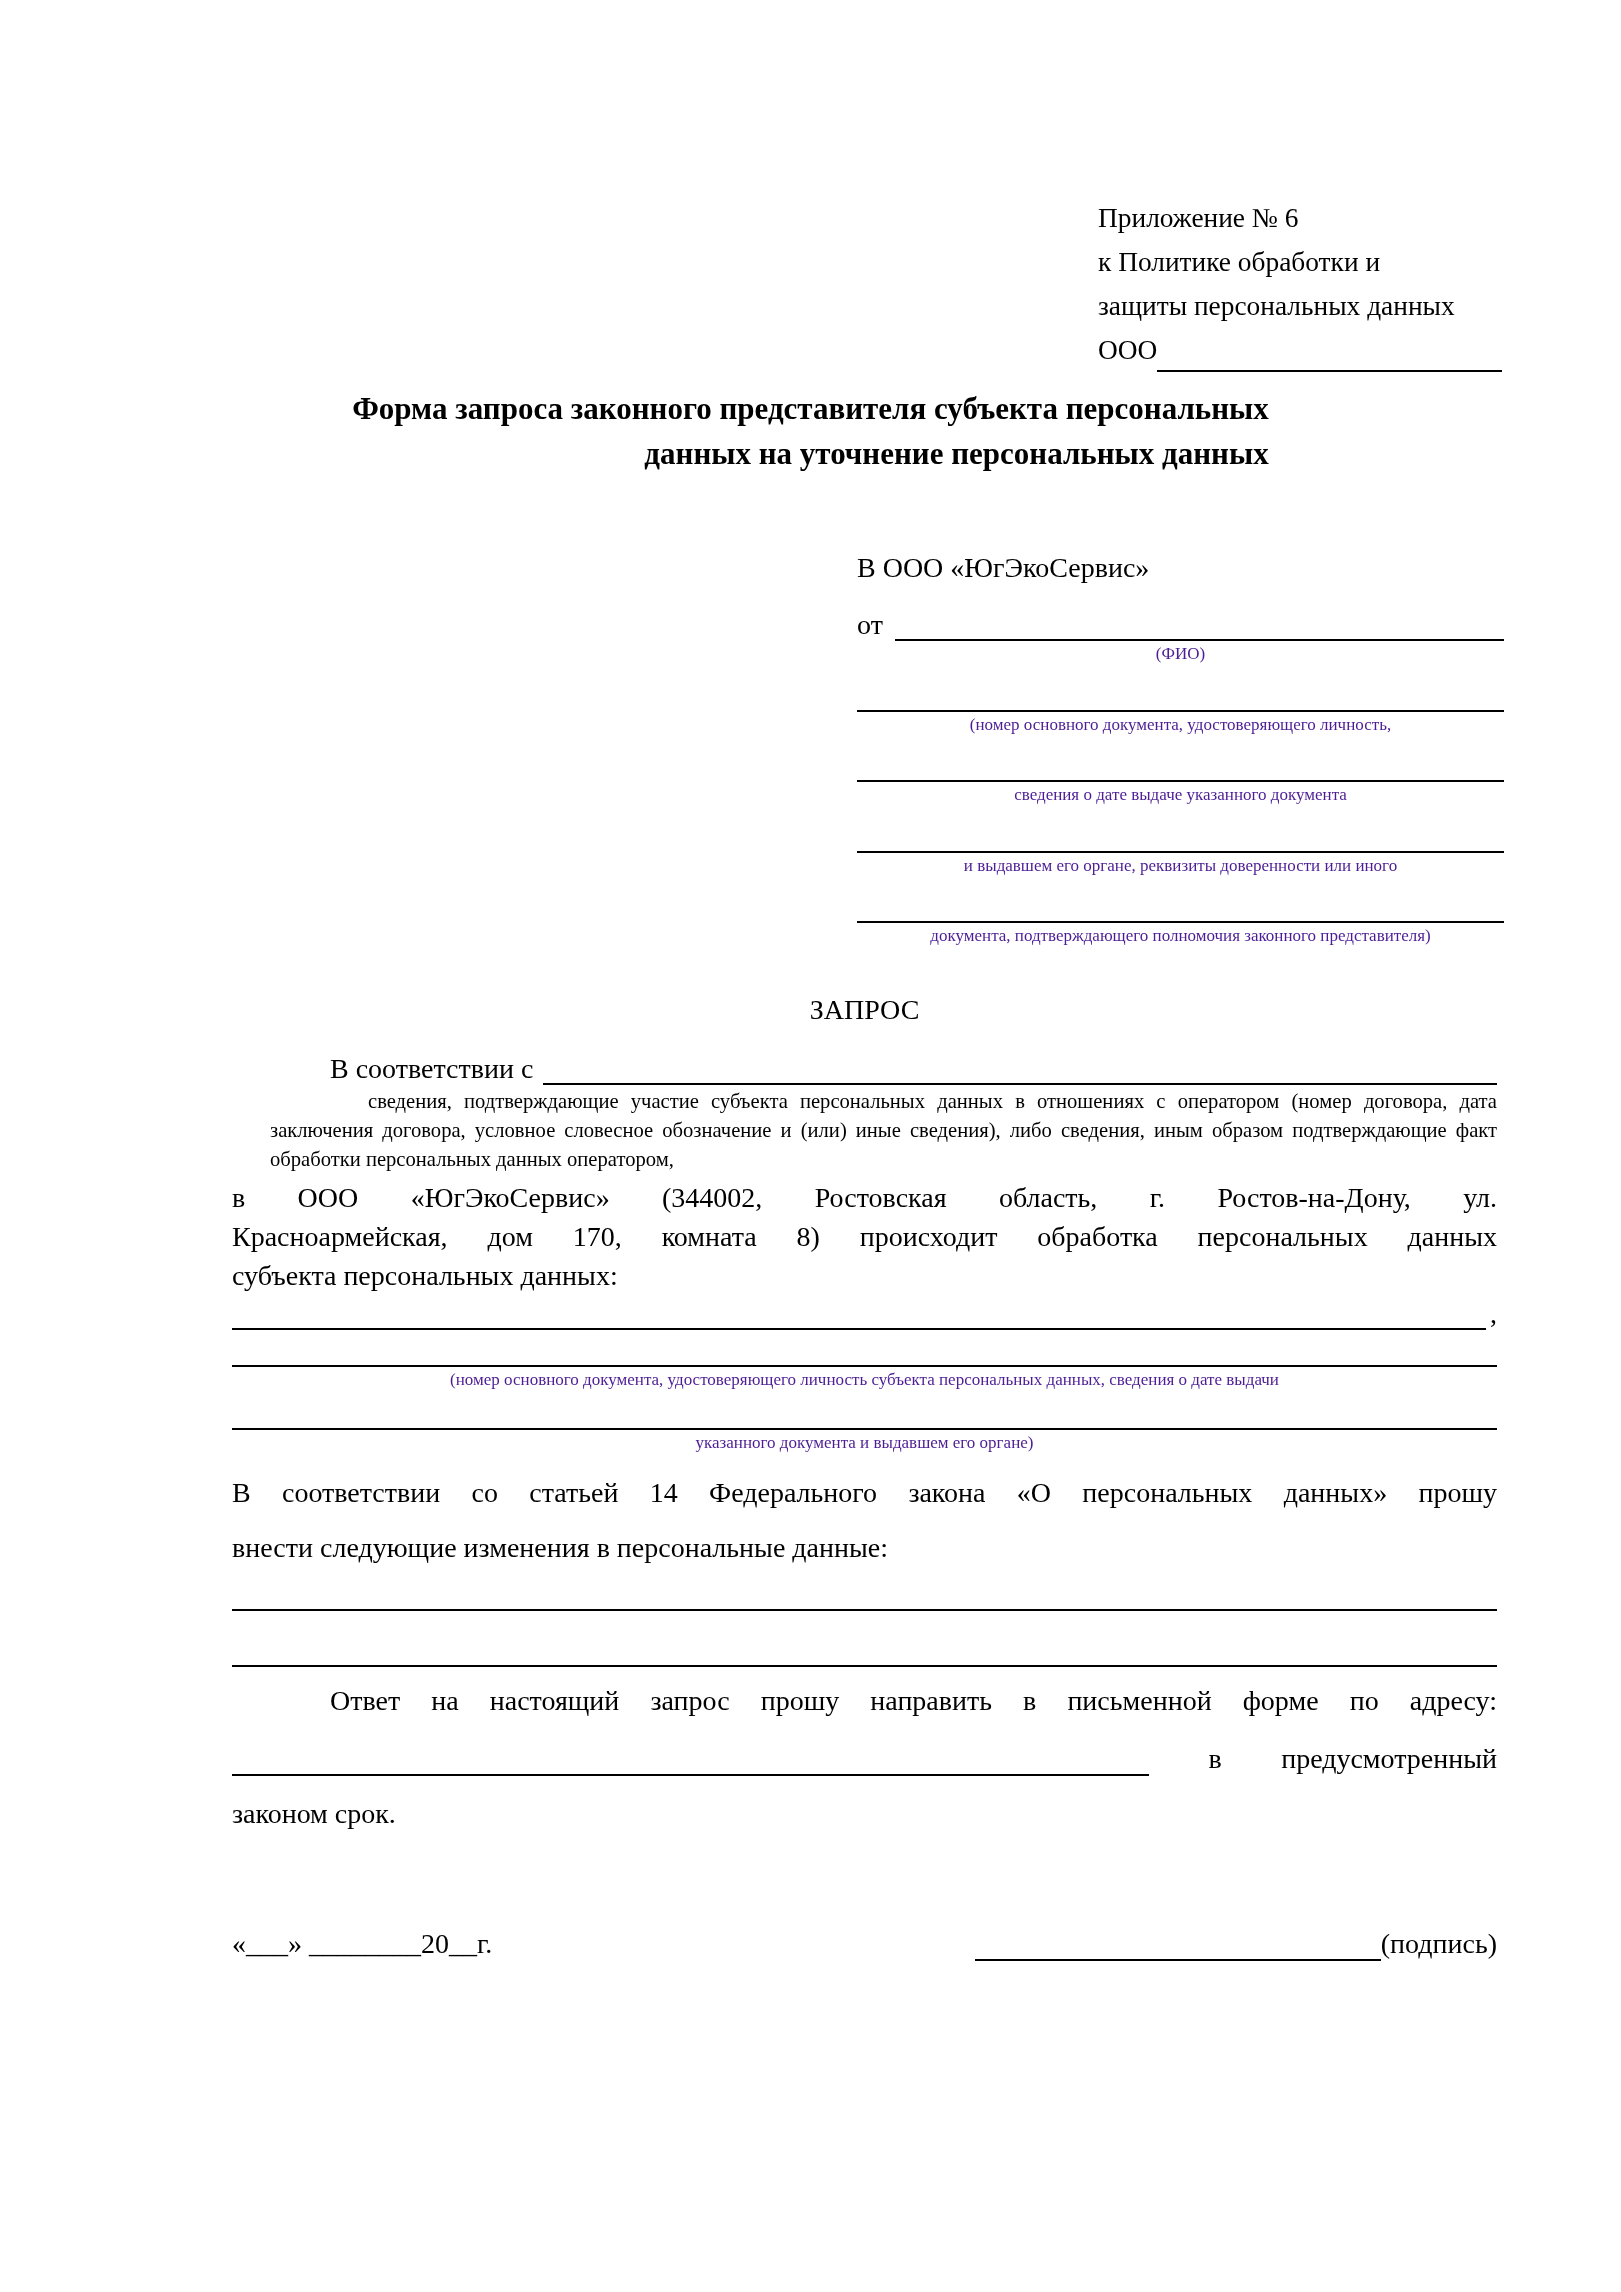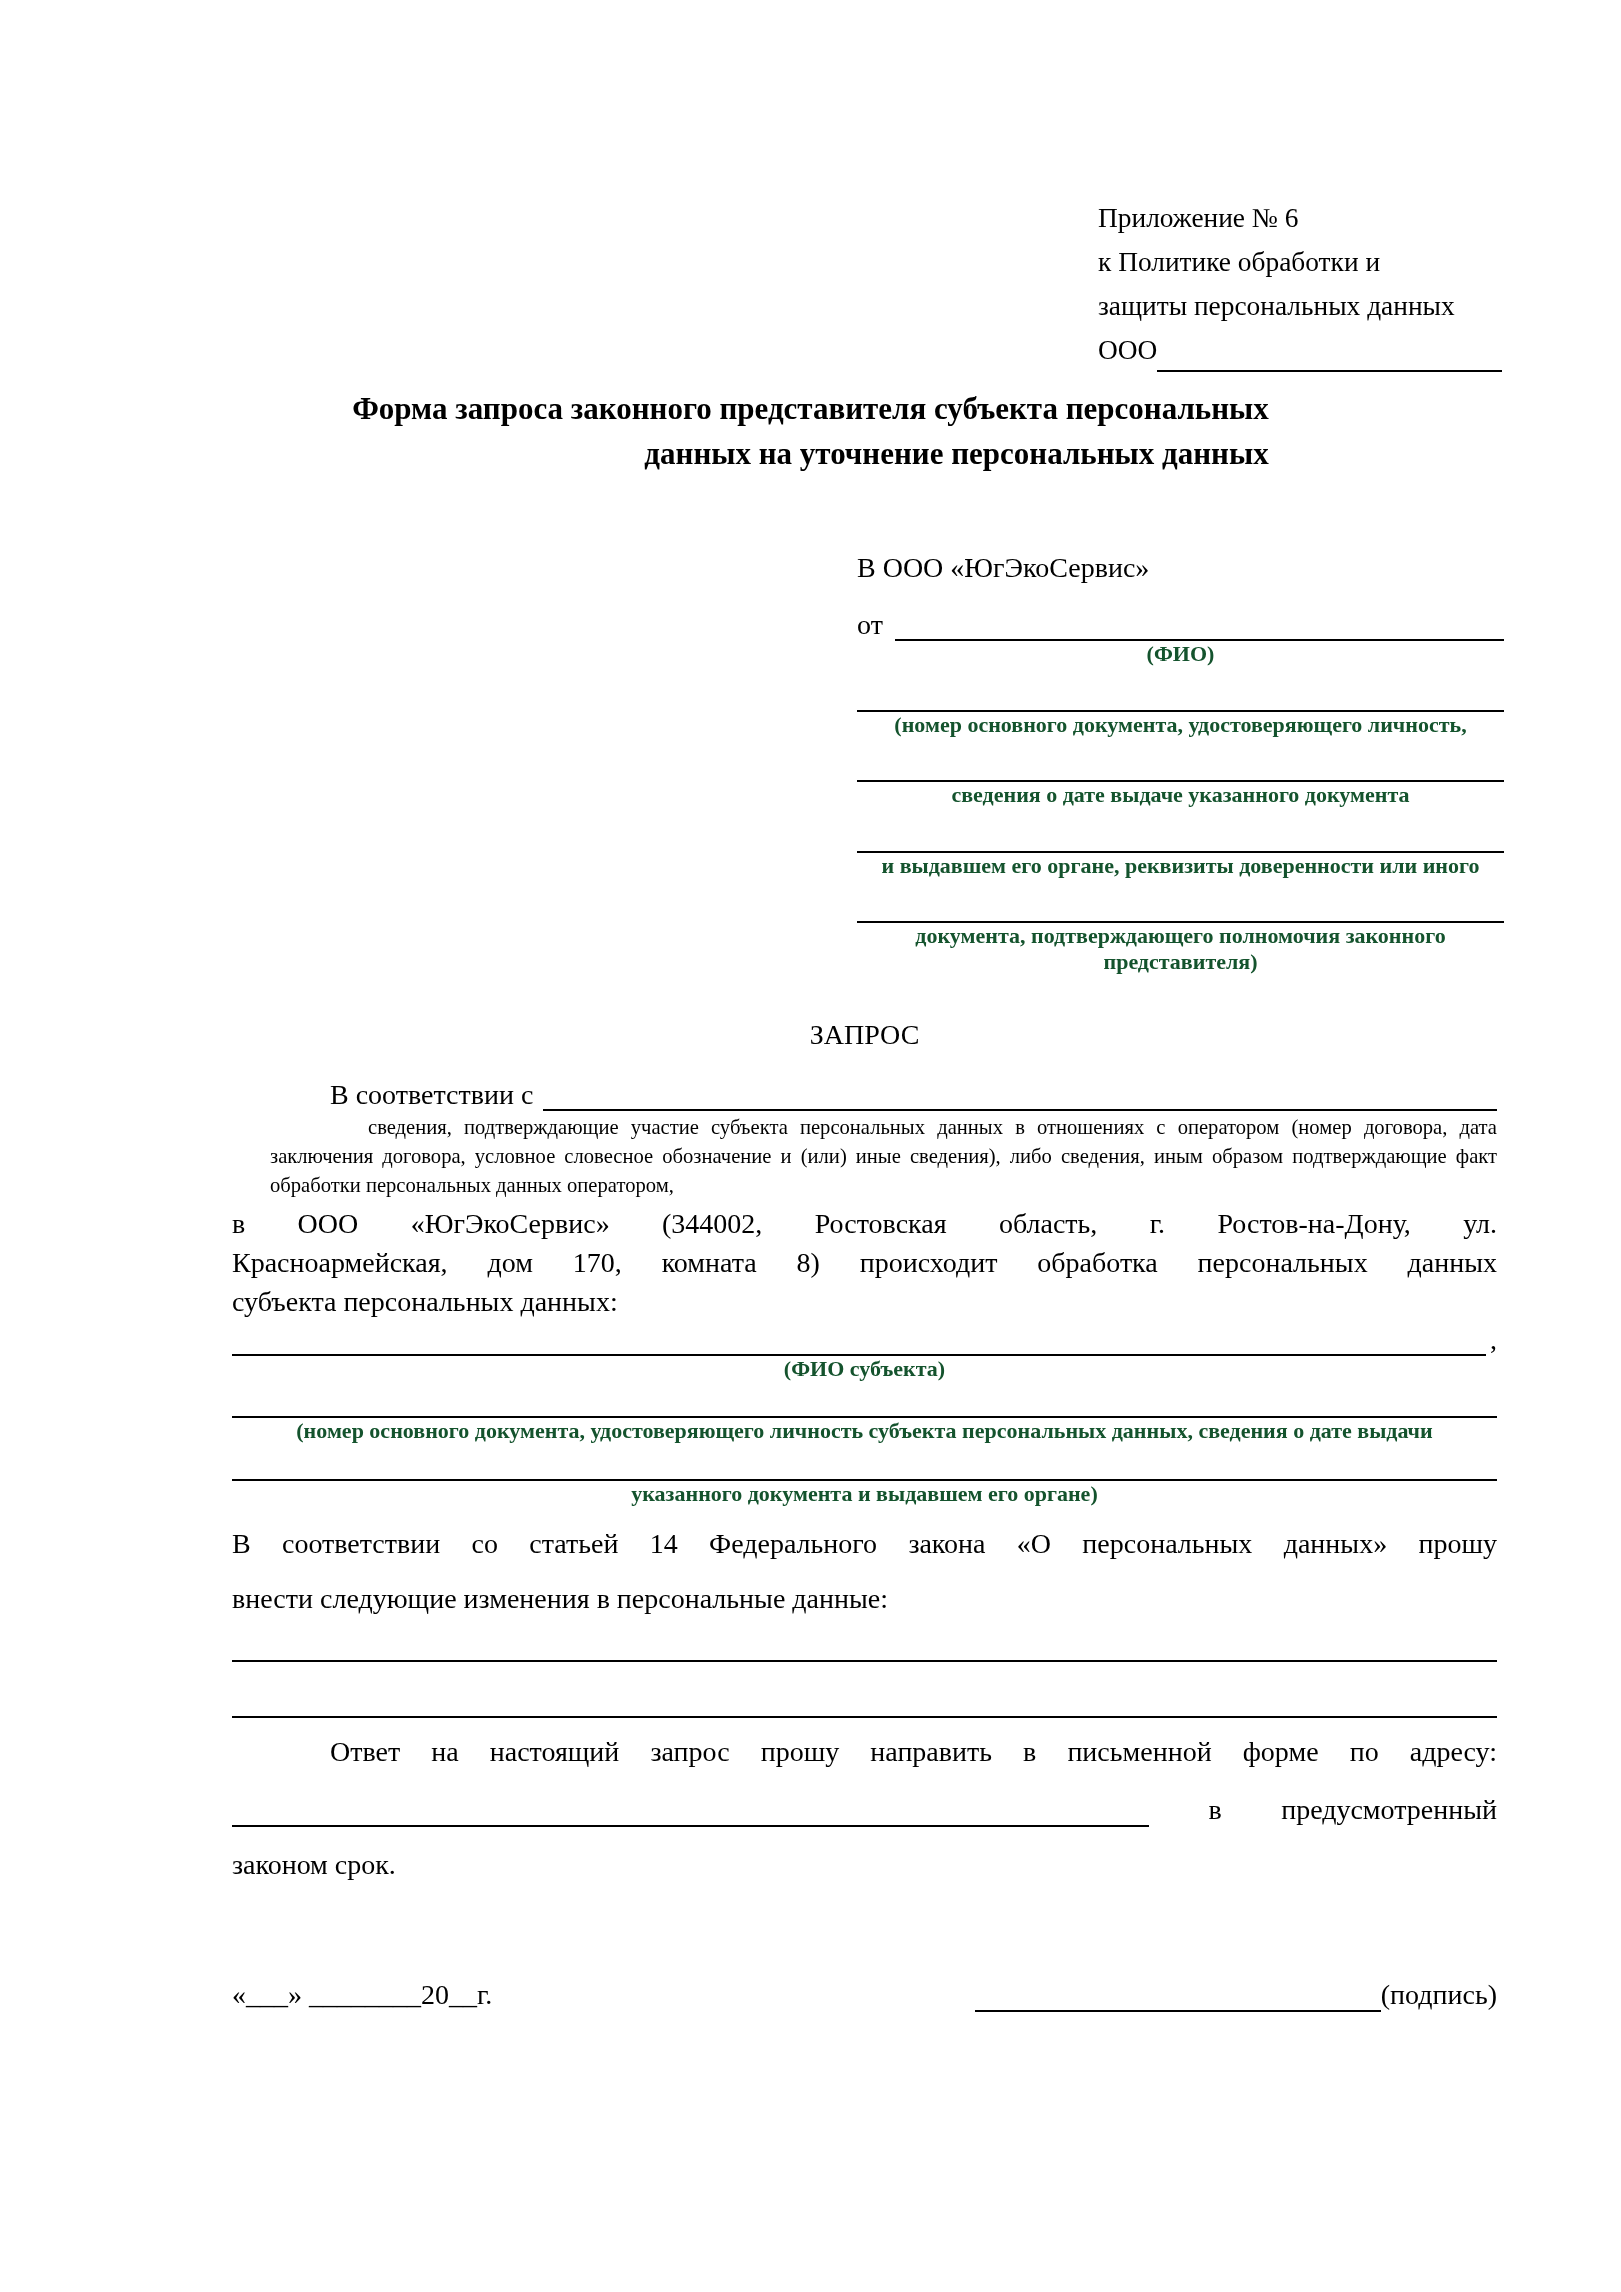--- a/index.html
+++ b/index.html
@@ -15,21 +15,21 @@
   .org-blank{display:inline-block;width:345px;border-bottom:2px solid #000;height:29px;}
   
   .form-title{margin-top:13.7px;width:100%;text-align:center;font-weight:bold;font-size:31px;line-height:45px;}
   .form-title .t2{padding-left:292px;}
   
   .addressee{margin-top:74px;margin-left:857px;width:647px;font-size:28px;}
   .addressee .org{line-height:35px;}
   .from-row{margin-top:23.5px;display:flex;align-items:flex-end;line-height:33px;}
   .from-row .lbl{padding-right:11.8px;}
   .fill{flex:1;border-bottom:2px solid #000;height:29px;}
-  .cap{font-size:22px;line-height:25.5px;text-align:center;color:#14532d;font-weight:bold;}
+  .cap{font-size:17px;line-height:25.5px;text-align:center;color:#4c1d95;}
   .bl{height:2px;border-bottom:2px solid #000;box-sizing:border-box;}
   .addr-g .bl{margin-top:43px;}
   .addr-g:first-of-type .bl{margin-top:25.5px;}
   
   .body-col{margin-left:232px;width:1265px;font-size:28px;}
   .req-heading{margin-top:43px;text-align:center;line-height:35px;}
   .intro-row{margin-top:25.5px;display:flex;align-items:flex-end;line-height:33px;padding-left:98px;}
   .intro-row .lbl{padding-right:9.8px;white-space:nowrap;}
   .note{font-size:20.6px;line-height:29px;margin-top:2px;margin-left:38px;}
   .note .jl{text-align:justify;text-align-last:justify;}
@@ -116,21 +116,20 @@
     <div class="operator para">
       <div class="jl">в ООО «ЮгЭкоСервис» (344002, Ростовская область, г. Ростов-на-Дону, ул.</div>
       <div class="jl">Красноармейская, дом 170, комната 8) происходит обработка персональных данных</div>
       <div>субъекта персональных данных:</div>
     </div>
 
     <div class="comma-row">
       <span class="fill"></span>
       <span class="comma">,</span>
     </div>
-    <div class="cap">(ФИО субъекта)</div>
 
     <div class="doc-g">
       <div class="bl"></div>
       <div class="cap">(номер основного документа, удостоверяющего личность субъекта персональных данных, сведения о дате выдачи</div>
     </div>
     <div class="doc-g">
       <div class="bl"></div>
       <div class="cap">указанного документа и выдавшем его органе)</div>
     </div>
 

